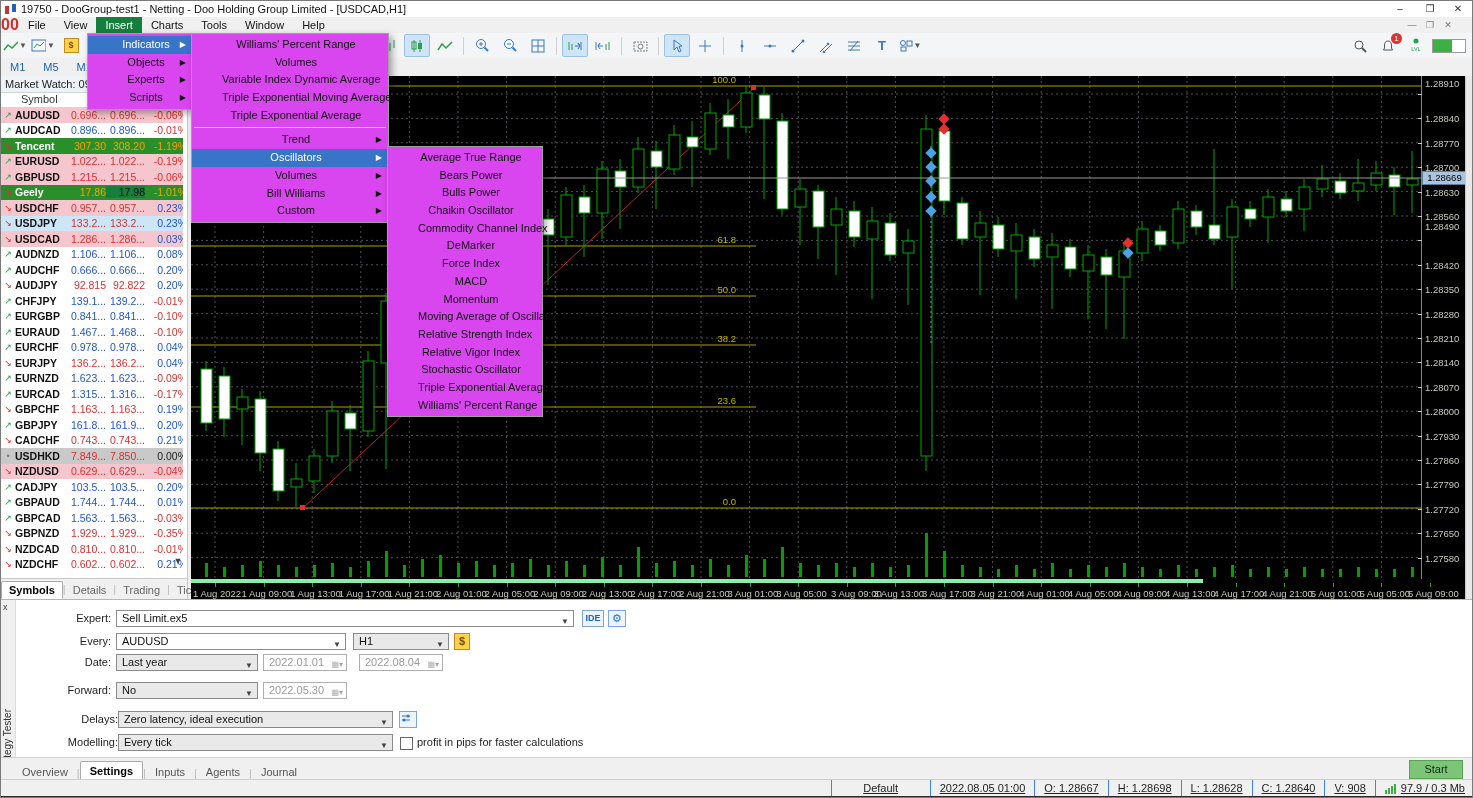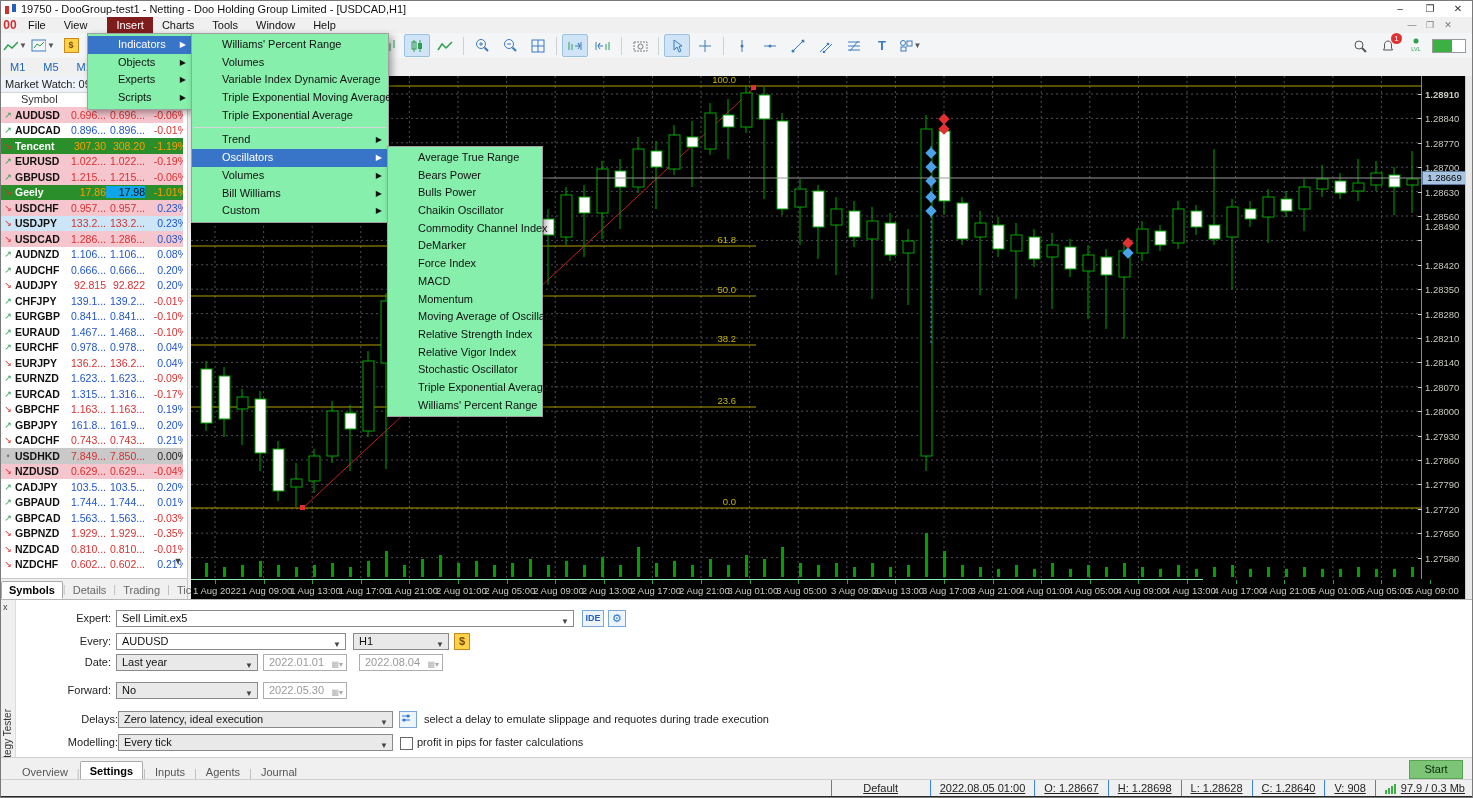--- a/index.html
+++ b/index.html
@@ -5,22 +5,22 @@
   html,body{margin:0;padding:0;background:#444;}
   #app{position:relative;width:1473px;height:798px;background:#f0f0f0;font-family:"Liberation Sans",sans-serif;font-size:11px;color:#111;overflow:hidden;border:1px solid #7a7a7a;box-sizing:border-box;}
   .abs{position:absolute;}
   
   #titlebar{left:0;top:0;width:1473px;height:16px;background:#fff;display:flex;align-items:center;}
   #titlebar .ttl{margin-left:20px;font-size:11px;color:#111;white-space:nowrap;}
   .wctl{position:absolute;top:0;width:28px;height:15px;text-align:center;color:#333;font-size:10px;line-height:15px;}
   
   #menubar{left:0;top:16px;width:1473px;height:16px;background:#f0f0f0;display:flex;align-items:center;border-bottom:1px solid #e3e3e3;}
   .menu-btn{padding:1px 9px;height:14px;line-height:14px;cursor:default;}
-  .menu-btn.active{background:#7f1d1d;color:#fff;margin-left:11px;}
-  .mt-logo{width:18px;text-align:center;font-weight:bold;color:#d03030;font-size:12px;}
+  .menu-btn.active{background:#15803d;color:#fff;}
+  .mt-logo{width:18px;text-align:center;font-weight:bold;color:#d03030;font-size:16px;}
   .child-ctl{position:absolute;top:18px;width:16px;height:12px;color:#777;font-size:9px;line-height:12px;text-align:center;}
   
   #toolbar{left:0;top:32px;width:1473px;height:25px;background:#f4f5f6;border-bottom:1px solid #dcdcdc;display:flex;align-items:center;}
   .tb{width:24px;height:21px;display:flex;align-items:center;justify-content:center;margin:0 1px;border:1px solid transparent;border-radius:2px;}
   .tb.pressed{background:#cfe4f7;border-color:#9ac1e0;}
   .tbsep{width:1px;height:18px;background:#d0d0d0;margin:0 4px;}
   .caret{font-size:8px;color:#555;margin-left:1px;}
   
   #periodbar{left:0;top:57px;width:1473px;height:18px;background:#f0f0f0;border-bottom:1px solid #dedede;display:flex;align-items:center;}
   .pbtn{color:#1c63b8;padding:0 9px;font-size:11px;}
@@ -38,26 +38,26 @@
   #mw-tabs{left:0;top:502px;width:186px;height:21px;background:#f0f0f0;border-top:1px solid #c8c8c8;display:flex;align-items:center;}
   .mwtab{padding:2px 7px;color:#666;}
   .mwtab.active{background:#fff;border:1px solid #aaa;border-bottom:1px solid #fff;color:#000;font-weight:bold;border-radius:2px 2px 0 0;}
   .tabsep{color:#bbb;padding-bottom:2px;}
   
   #chartwin{left:190px;top:75px;width:1274px;height:523px;background:#000;}
   #price-axis{left:1230px;top:0;width:44px;height:503px;border-left:1px solid #888;}
   .pl{position:absolute;left:3px;width:40px;color:#c9c9bd;font-size:9.5px;}
   .ptick{position:absolute;left:-4px;width:4px;height:1px;background:#c9c9bd;}
   #cur-badge{position:absolute;left:0px;width:43px;height:12px;background:#a9c4e0;border:1px solid #5a7aa0;color:#000;font-size:9.5px;text-align:center;line-height:12px;}
-  #time-axis{left:0;top:503px;width:1012px;height:20px;border-top:1px solid #86efac;}
+  #time-axis{left:0;top:503px;width:1012px;height:20px;border-top:4px solid #86efac;}
   .tl{position:absolute;top:5px;color:#c9c9bd;font-size:9.5px;white-space:nowrap;}
   .ttick{position:absolute;top:0;width:1px;height:4px;background:#2e9e4f;}
   #rstrip{left:1464px;top:75px;width:9px;height:523px;background:#e8e8e8;border-left:1px solid #c8c8c8;}
   
-  .menu-panel{position:absolute;background:#86efac;border:1px solid #a0a0a0;box-shadow:3px 3px 7px rgba(0,0,0,.35);z-index:60;padding:2px 0;}
+  .menu-panel{position:absolute;background:#d946ef;border:1px solid #a0a0a0;box-shadow:3px 3px 7px rgba(0,0,0,.35);z-index:60;padding:2px 0;text-align:center;}
   .mi{height:17.7px;line-height:17.7px;padding-left:30px;padding-right:18px;position:relative;white-space:nowrap;color:#111;}
   .mi.sel{background:#3875c8;color:#fff;}
   .mi .arr{position:absolute;right:6px;top:0;font-size:8px;}
   .msep{height:1px;background:#d8d8d8;margin:3px 2px;}
   
   #tester{left:0;top:598px;width:1473px;height:180px;background:#fff;border-top:1px solid #b5b5b5;}
   #tester-side{left:0;top:0;width:14px;height:180px;background:#f0f0f0;border-right:1px solid #dcdcdc;}
   #tester-title{position:absolute;left:1px;bottom:4px;writing-mode:vertical-rl;transform:rotate(180deg);font-size:10px;color:#333;}
   #tester-close{position:absolute;left:2px;top:2px;font-size:9px;color:#444;}
   .tlabel{position:absolute;width:92px;text-align:right;color:#222;line-height:17px;}
@@ -321,21 +321,21 @@
           <span class="mw-arrow" style="color: rgb(46, 158, 79);">↗</span>
           <span class="mw-sym">GBPUSD</span>
           <span class="mw-num" style="color: rgb(216, 48, 48);">1.215...</span>
           <span class="mw-num" style="color: rgb(216, 48, 48);">1.215...</span>
           <span class="mw-chg" style="color: rgb(216, 48, 48);">-0.06%</span>
         </div>
         <div class="mw-row" style="background: rgb(42, 143, 42);">
           <span class="mw-arrow" style="color: rgb(216, 48, 48);">↘</span>
           <span class="mw-sym" style="color: rgb(255, 255, 255);">Geely</span>
           <span class="mw-num" style="color: rgb(255, 157, 0);">17.86</span>
-          <span class="mw-num" style="color: rgb(17, 17, 17); background: #0ea5e9;">17.98</span>
+          <span class="mw-num" style="color: rgb(17, 17, 17); background: #15803d;">17.98</span>
           <span class="mw-chg" style="color: rgb(255, 157, 0);">-1.01%</span>
         </div>
         <div class="mw-row" style="background: rgb(246, 198, 206);">
           <span class="mw-arrow" style="color: rgb(216, 48, 48);">↘</span>
           <span class="mw-sym">USDCHF</span>
           <span class="mw-num" style="color: rgb(216, 48, 48);">0.957...</span>
           <span class="mw-num" style="color: rgb(216, 48, 48);">0.957...</span>
           <span class="mw-chg" style="color: rgb(32, 85, 200);">0.23%</span>
         </div>
         <div class="mw-row" style="background: rgb(205, 230, 247);">
@@ -788,21 +788,21 @@
         <rect x="736" y="117" width="8" height="8" fill="#4aa3e8" transform="rotate(45 740 121)"></rect>
         <rect x="736" y="131" width="8" height="8" fill="#4aa3e8" transform="rotate(45 740 135)"></rect>
         <rect x="933" y="173" width="8" height="8" fill="#4aa3e8" transform="rotate(45 937 177)"></rect>
         <rect x="749" y="39" width="8" height="8" fill="#e03030" transform="rotate(45 753 43)"></rect>
         <rect x="749" y="49" width="8" height="8" fill="#e03030" transform="rotate(45 753 53)"></rect>
         <rect x="933" y="163" width="8" height="8" fill="#e03030" transform="rotate(45 937 167)"></rect>
         <line x1="0" y1="102" x2="1230" y2="102" stroke="#9a9a9a" stroke-width="1"></line>
       </svg>
     <div class="abs" id="price-axis">
       <div id="cur-badge" style="top: 95px;">1.28669</div>
-    <div class="pl" style="top: 13px; font-weight: bold;">1.28910</div>
+    <div class="pl" style="top: 2px;">1.28910</div>
         <div class="ptick" style="top: 18px;"></div>
         <div class="pl" style="top: 37.4px;">1.28840</div>
         <div class="ptick" style="top: 42.4px;"></div>
         <div class="pl" style="top: 61.8px;">1.28770</div>
         <div class="ptick" style="top: 66.8px;"></div>
         <div class="pl" style="top: 86.2px;">1.28700</div>
         <div class="ptick" style="top: 91.2px;"></div>
         <div class="pl" style="top: 110.6px;">1.28630</div>
         <div class="ptick" style="top: 115.6px;"></div>
         <div class="pl" style="top: 135px;">1.28560</div>
@@ -960,21 +960,20 @@
     <div class="tlabel" style="left:25px;top:111px">Delays:</div>
     <div class="combo gray" style="left:117px;top:111px;width:275px"><span>Zero latency, ideal execution</span><span class="cv">▼</span></div>
     <div class="sbtn" style="left:398px;top:111px;width:18px;border:1px solid #7aa7d8;background:#eef4fc;line-height:13px">
         <svg width="12" height="12">
           <line x1="2" y1="4" x2="10" y2="4" stroke="#2878d8"></line>
           <circle cx="8" cy="4" r="1.5" fill="#2878d8"></circle>
           <line x1="2" y1="8" x2="10" y2="8" stroke="#2878d8"></line>
           <circle cx="4" cy="8" r="1.5" fill="#2878d8"></circle>
         </svg>
       </div>
-    <div class="hint" style="left:423px;top:111px">select a delay to emulate slippage and requotes during trade execution</div>
 
     <div class="tlabel" style="left:25px;top:134px">Modelling:</div>
     <div class="combo gray" style="left:117px;top:134px;width:275px"><span>Every tick</span><span class="cv">▼</span></div>
     <span class="cb" style="left:399px;top:137px"></span>
     <div class="hint" style="left:416px;top:134px">profit in pips for faster calculations</div>
 
     <div class="abs" id="tester-tabs">
         <span class="ttab">Overview</span>
         <span class="tabsep">|</span>
         <span class="ttab active">Settings</span>

